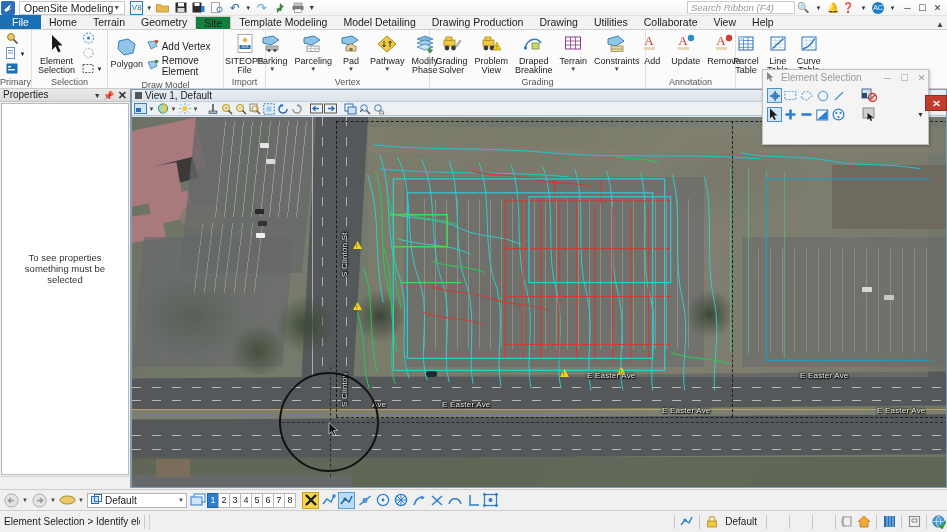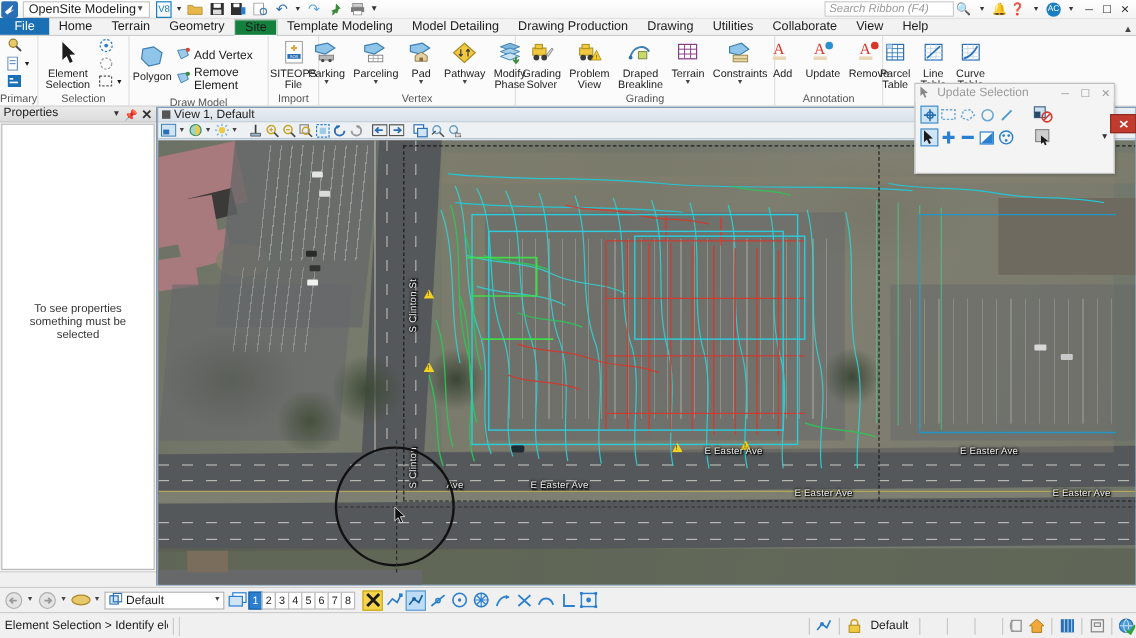--- a/index.html
+++ b/index.html
@@ -964,21 +964,21 @@
     </div>
   </div>
 
   <div class="esdlg">
     <div class="esdlg-title">
       <span>
         <svg width="11" height="11" viewBox="0 0 11 11">
             <path d="M1 1 L1 9 L3 7.2 L4.6 10.4 L6 9.8 L4.6 6.8 L7.4 6.6Z" fill="#888"></path>
           </svg>
       </span>
-      <span>Update Selection</span>
+      <span>Element Selection</span>
       <span class="wctl" style="margin-left:auto;">─</span>
       <span class="wctl">☐</span>
       <span class="wctl">✕</span>
     </div>
     <div class="esdlg-body">
       <div class="esrow">
         <div class="esbtn on">
           <svg width="12" height="12" viewBox="0 0 12 12">
               <path d="M6 1v10M1 6h10" stroke="#2a6fb5" stroke-width="1.4"></path>
               <circle cx="6" cy="6" r="2.6" fill="none" stroke="#2a6fb5" stroke-width="1.2"></circle>

